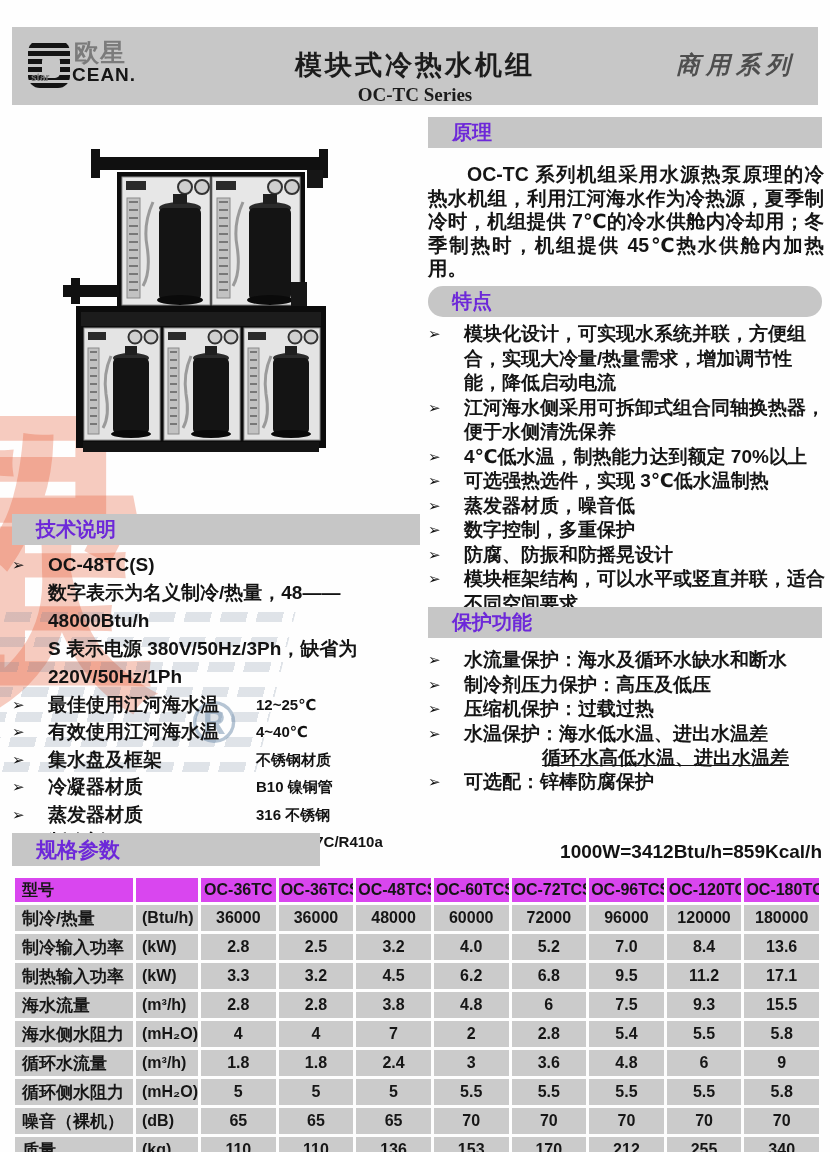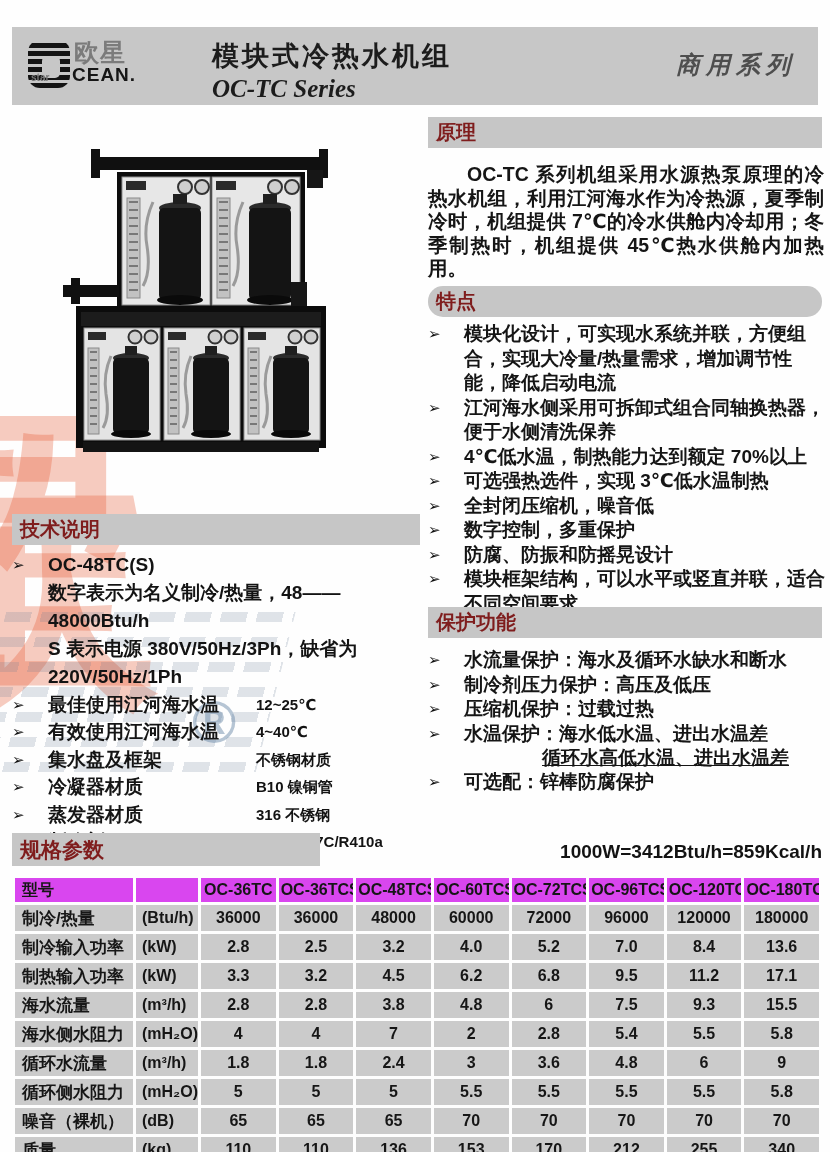--- a/index.html
+++ b/index.html
@@ -31,30 +31,30 @@
   }
   .logo{position:absolute;left:16px;top:9px;width:150px;height:60px;}
   .logo-o{
     position:absolute;left:0;top:4px;width:42px;height:48px;border-radius:12px;
     background:repeating-linear-gradient(0deg,#141414 0 5px,#c7c7c7 5px 8px);
   }
   .logo-o-hole{position:absolute;left:14px;top:16px;width:18px;height:22px;background:#c7c7c7;border-radius:5px;}
   .logo-star{position:absolute;left:3px;top:36px;font-size:10px;font-weight:700;color:#777;}
   .logo-cn{position:absolute;left:46px;top:0;font-size:25px;font-weight:900;color:#7b7b7b;letter-spacing:1px;}
   .logo-en{position:absolute;left:44px;top:28px;font-size:19px;font-weight:900;color:#161616;letter-spacing:1px;}
-  .hdr-title{position:absolute;left:200px;right:200px;top:11px;}
+  .hdr-title{position:absolute;left:200px;right:200px;top:20px;text-align:center;}
   .hdr-title .cn{font-size:27px;font-weight:700;letter-spacing:3px;color:#1c1c1c;}
-  .hdr-title .en{font-size:25px;font-weight:700;font-family:"Liberation Serif","DejaVu Serif",serif;color:#1c1c1c;margin-top:1px;font-style:italic;}
+  .hdr-title .en{font-size:19px;font-weight:700;font-family:"Liberation Serif","DejaVu Serif",serif;color:#1c1c1c;margin-top:1px;}
   .hdr-series{
     position:absolute;right:22px;top:22px;font-size:24px;font-weight:700;color:#4e4e4e;
     font-family:"DejaVu Serif","Liberation Serif",serif;font-style:italic;letter-spacing:6px;
   }
   
   .bar{position:absolute;height:31px;background:#c6c6c6;z-index:3;
-       font-size:20px;font-weight:700;color:#7f1d1d;line-height:31px;padding-left:8px;box-sizing:border-box;}
+       font-size:20px;font-weight:700;color:#6d28d9;line-height:31px;padding-left:24px;box-sizing:border-box;}
   
   .para{
     position:absolute;left:428px;width:396px;z-index:3;
     font-size:19.5px;line-height:23.5px;font-weight:600;text-align:justify;text-indent:2em;color:#151515;
   }
   .blist{position:absolute;z-index:3;}
   .bitem{display:flex;align-items:flex-start;}
   .bullet{flex:0 0 36px;font-size:15px;line-height:24.5px;color:#111;}
   .btext{flex:1;font-size:19px;line-height:24.5px;font-weight:600;color:#151515;}
   .bline2{font-size:19px;line-height:24px;font-weight:600;color:#151515;padding-left:114px;text-decoration:underline;}
@@ -210,21 +210,21 @@
       <div class="bitem">
         <span class="bullet">➢</span>
         <span class="btext">4℃低水温，制热能力达到额定 70%以上</span>
       </div>
       <div class="bitem">
         <span class="bullet">➢</span>
         <span class="btext">可选强热选件，实现 3℃低水温制热</span>
       </div>
       <div class="bitem">
         <span class="bullet">➢</span>
-        <span class="btext">全封闭压缩机，噪音低</span>
+        <span class="btext">蒸发器材质，噪音低</span>
       </div>
       <div class="bitem">
         <span class="bullet">➢</span>
         <span class="btext">数字控制，多重保护</span>
       </div>
       <div class="bitem">
         <span class="bullet">➢</span>
         <span class="btext">防腐、防振和防摇晃设计</span>
       </div>
       <div class="bitem">

